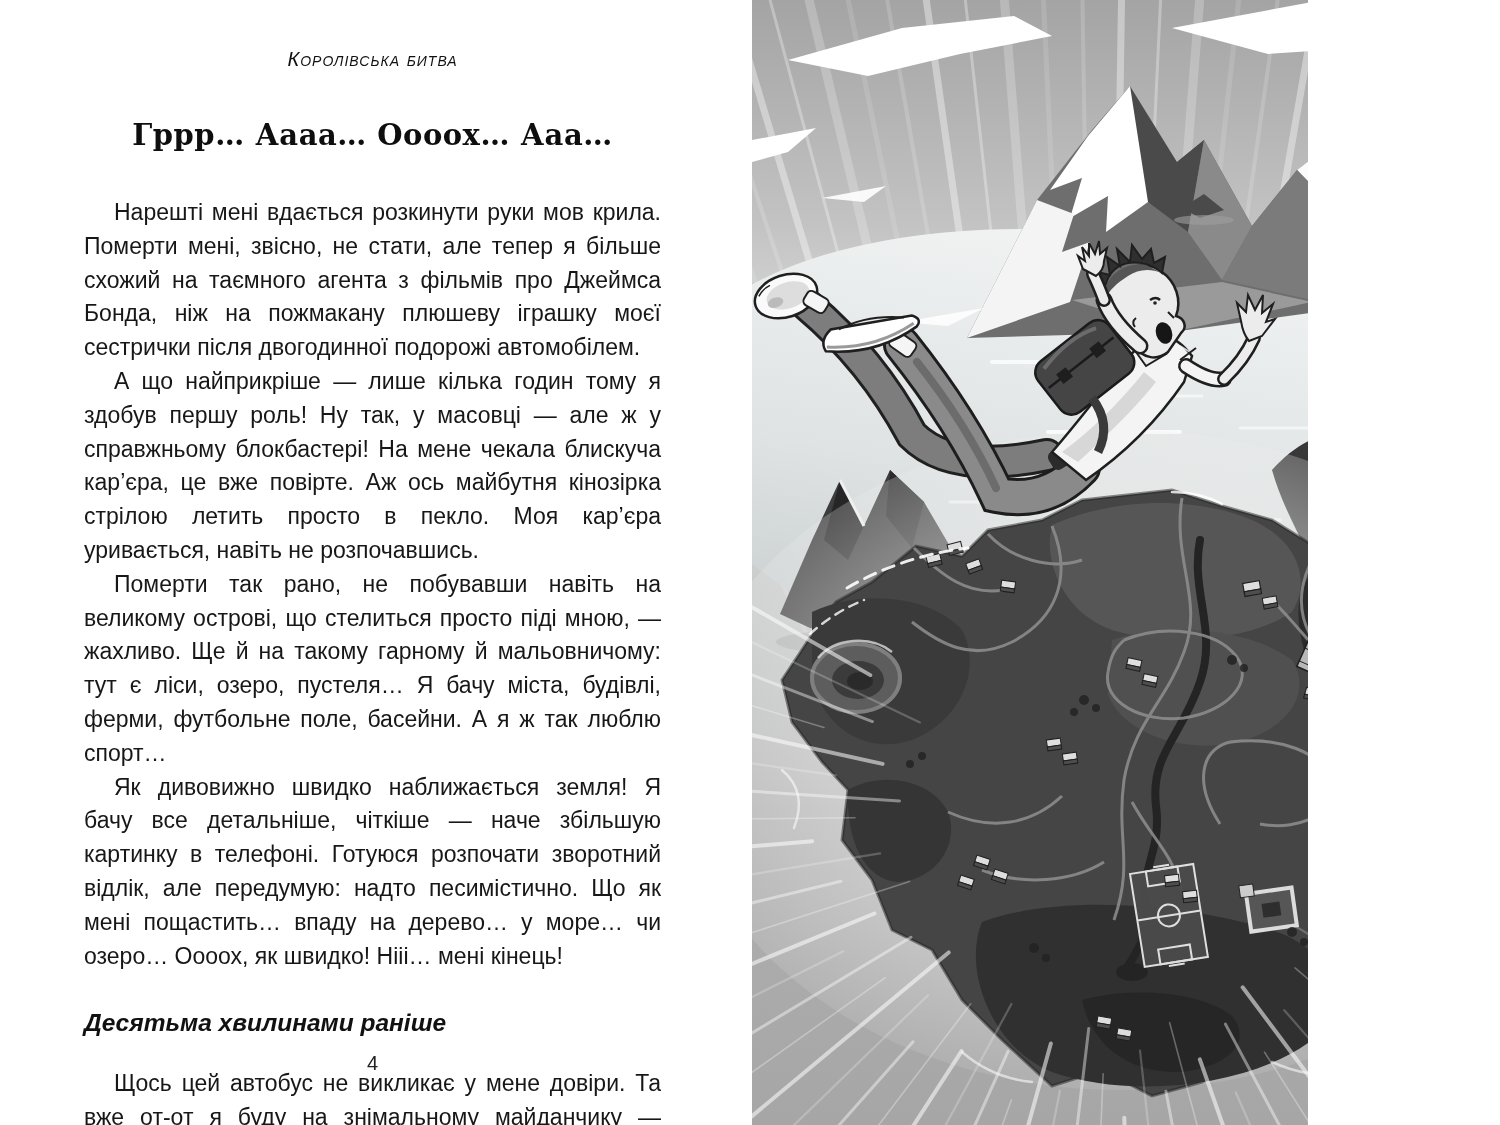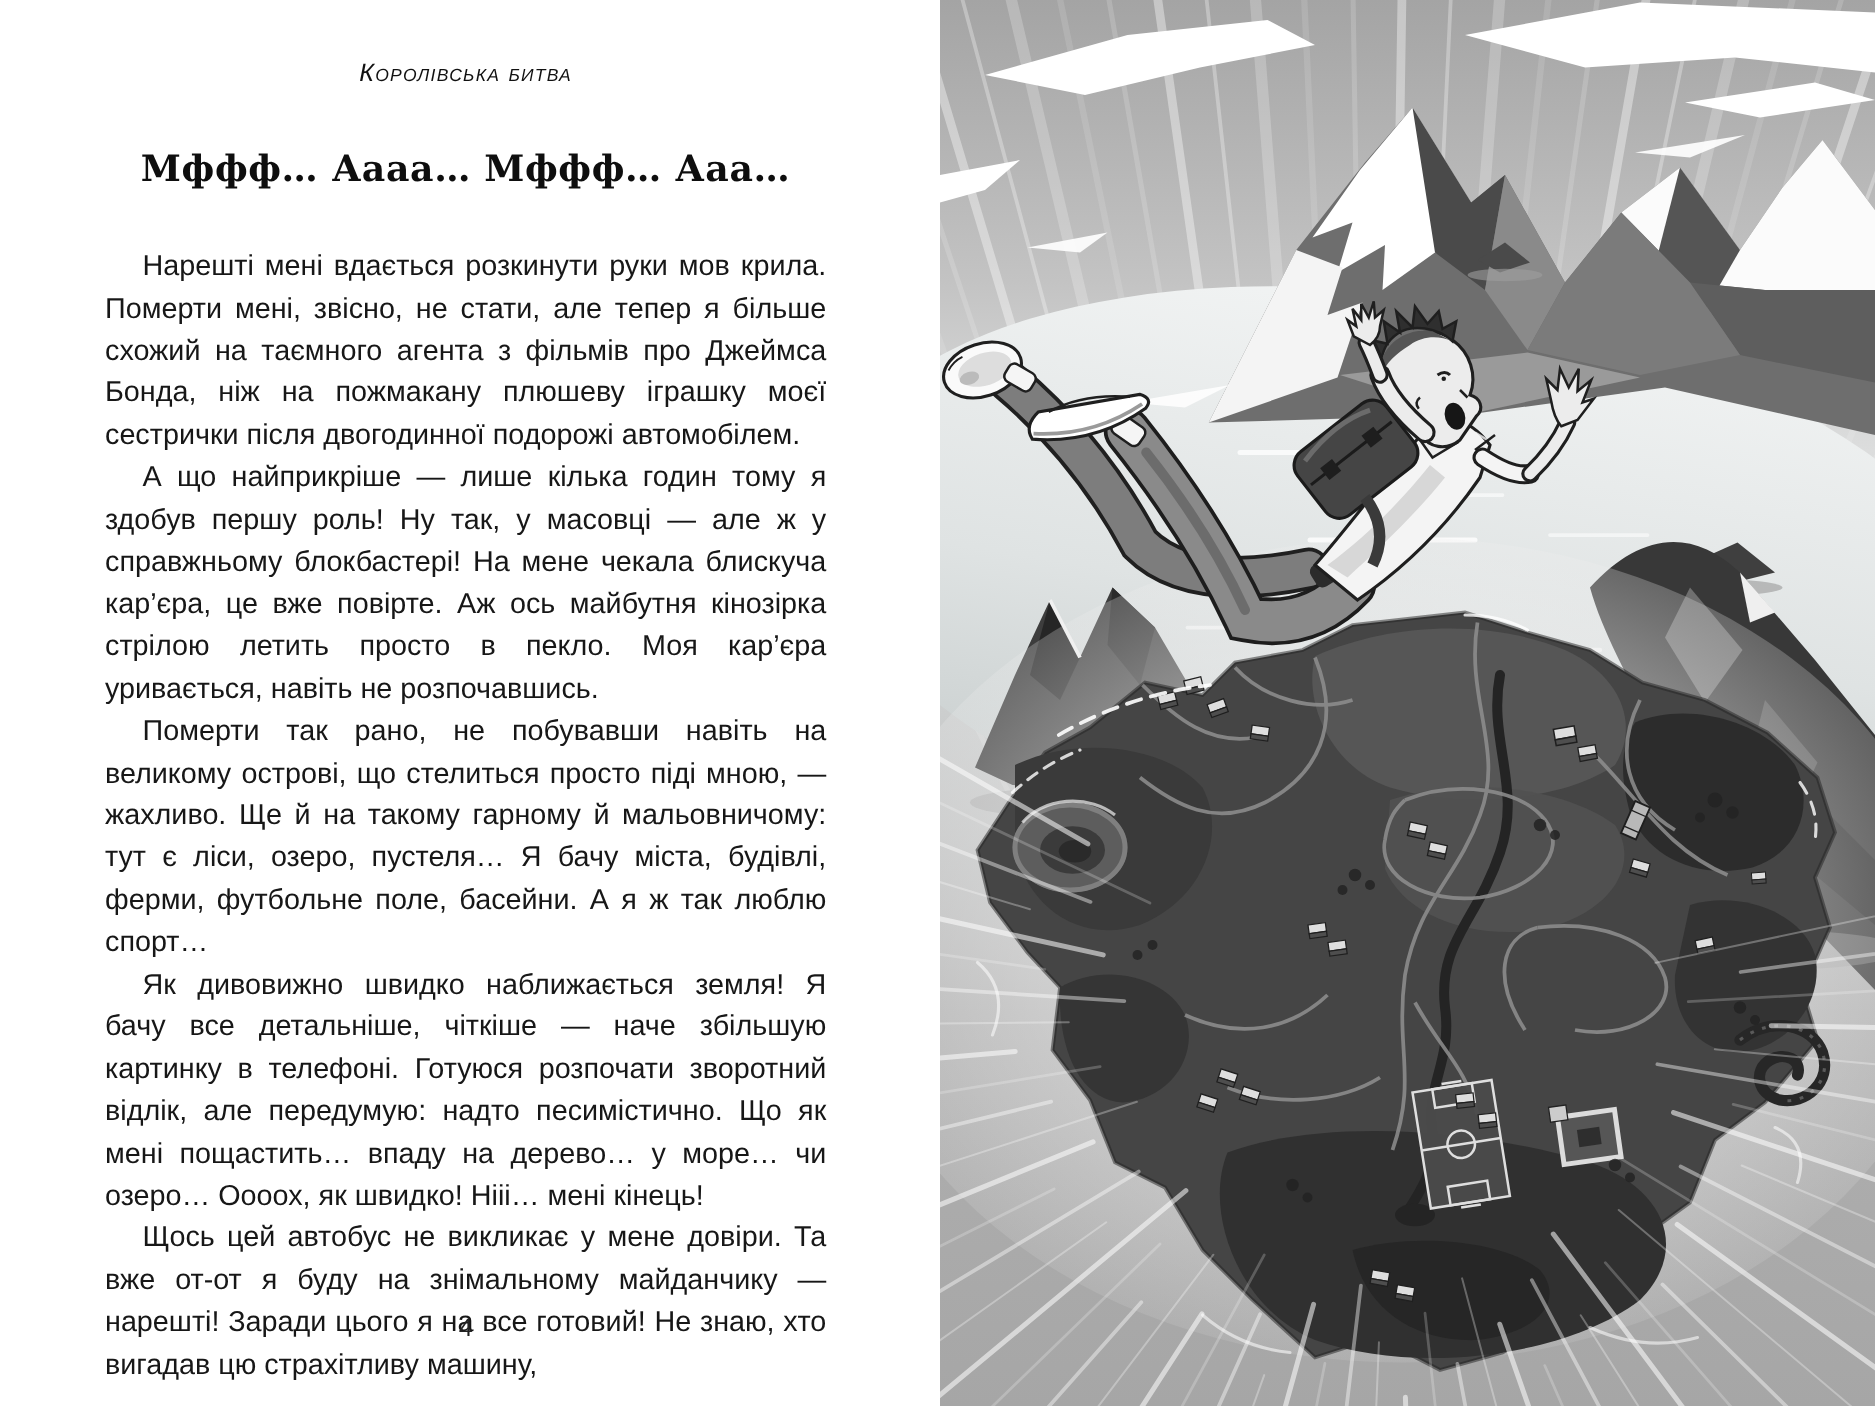--- a/index.html
+++ b/index.html
@@ -1,16 +1,16 @@
 <!DOCTYPE html>
 <html><head>
 <meta charset="utf-8">
 <style>
   html,body{margin:0;padding:0;background:#ffffff;}
-  .spread{position:relative;width:1500px;height:1125px;background:#ffffff;overflow:hidden;
+  .spread{position:relative;width:1308px;height:1125px;background:#ffffff;overflow:hidden;
           font-family:"Liberation Sans","DejaVu Sans",sans-serif;color:#1c1c1c;}
   .page{position:absolute;top:0;height:1125px;}
   .page-left{left:0;width:750px;}
   .page-right{left:752px;width:748px;}
   .running-header{position:absolute;left:84px;top:48px;width:577px;text-align:center;
       font-style:italic;font-variant:small-caps;font-size:20px;letter-spacing:1px;color:#111;}
   .text-col{position:absolute;left:84px;top:118px;width:577px;}
   .chapter-heading{margin:0 0 44px 0;text-align:center;
       font-family:"DejaVu Serif","Liberation Serif",serif;font-weight:bold;
       font-size:29px;letter-spacing:.5px;color:#0e0e0e;}
@@ -24,28 +24,29 @@
 </style>
 </head>
 <body>
 
 <div class="spread">
 
   <section class="page page-left">
     <div class="running-header">Королівська битва</div>
 
     <div class="text-col">
-      <h1 class="chapter-heading">Мффф… Аааа… Мффф… Ааа…</h1>
+      <h1 class="chapter-heading">Гррр… Аааа… Оооох… Ааа…</h1>
 
       <div class="body-text">
         <p>Нарешті мені вдається розкинути руки мов крила. Померти мені, звісно, не стати, але тепер я більше схожий на таємно­го агента з фільмів про Джеймса Бонда, ніж на пожмакану плюшеву іграшку моєї сестрички після двогодинної подо­рожі автомобілем.</p>
         <p>А що найприкріше — лише кілька годин тому я здобув першу роль! Ну так, у масовці — але ж у справжньому блок­бастері! На мене чекала блискуча кар’єра, це вже повірте. Аж ось майбутня кінозірка стрілою летить просто в пекло. Моя кар’єра уривається, навіть не розпочавшись.</p>
         <p>Померти так рано, не побувавши навіть на великому ос­трові, що стелиться просто піді мною, — жахливо. Ще й на такому гарному й мальовничому: тут є ліси, озеро, пусте­ля… Я бачу міста, будівлі, ферми, футбольне поле, басейни. А я ж так люблю спорт…</p>
         <p>Як дивовижно швидко наближається земля! Я бачу все детальніше, чіткіше — наче збільшую картинку в телефоні. Готуюся розпочати зворотний відлік, але передумую: надто песимістично. Що як мені пощастить… впаду на дерево… у море… чи озеро… Оооох, як швидко! Нііі… мені кінець!</p>
 
+        <h2 class="section-subheading">Десятьма хвилинами раніше</h2>
 
         <p>Щось цей автобус не викликає у мене довіри. Та вже от-от я буду на знімальному майданчику — нарешті! Заради цього я на все готовий! Не знаю, хто вигадав цю страхітливу машину,</p>
       </div>
     </div>
 
     <div class="page-number">4</div>
   </section>
 
   <section class="page page-right">
     <svg id="illu" width="748" height="1125" viewBox="0 0 748 1125">

